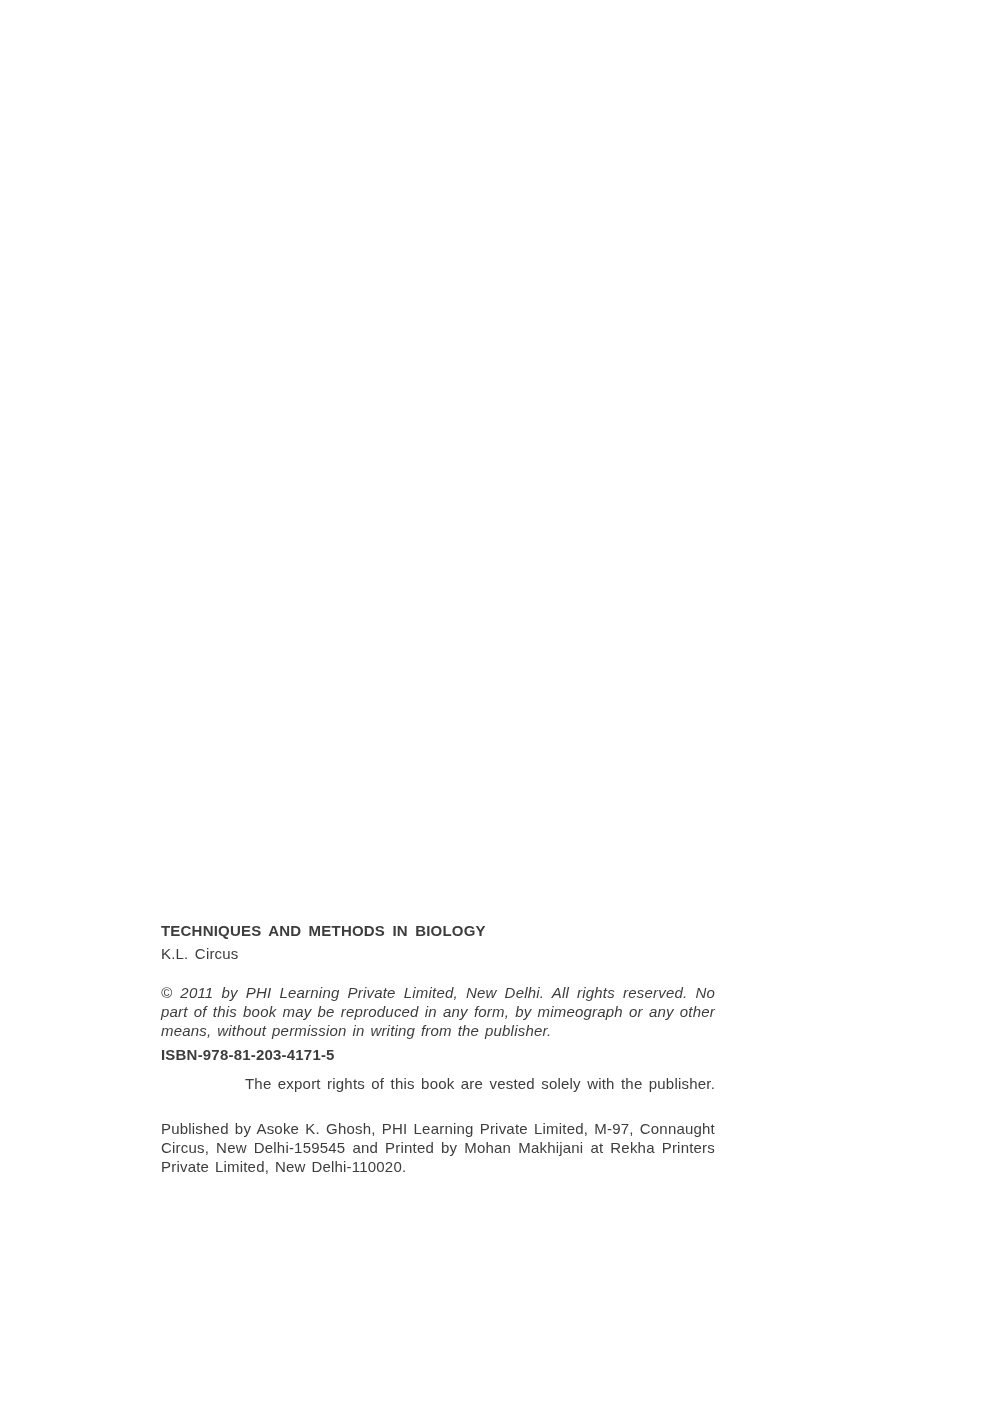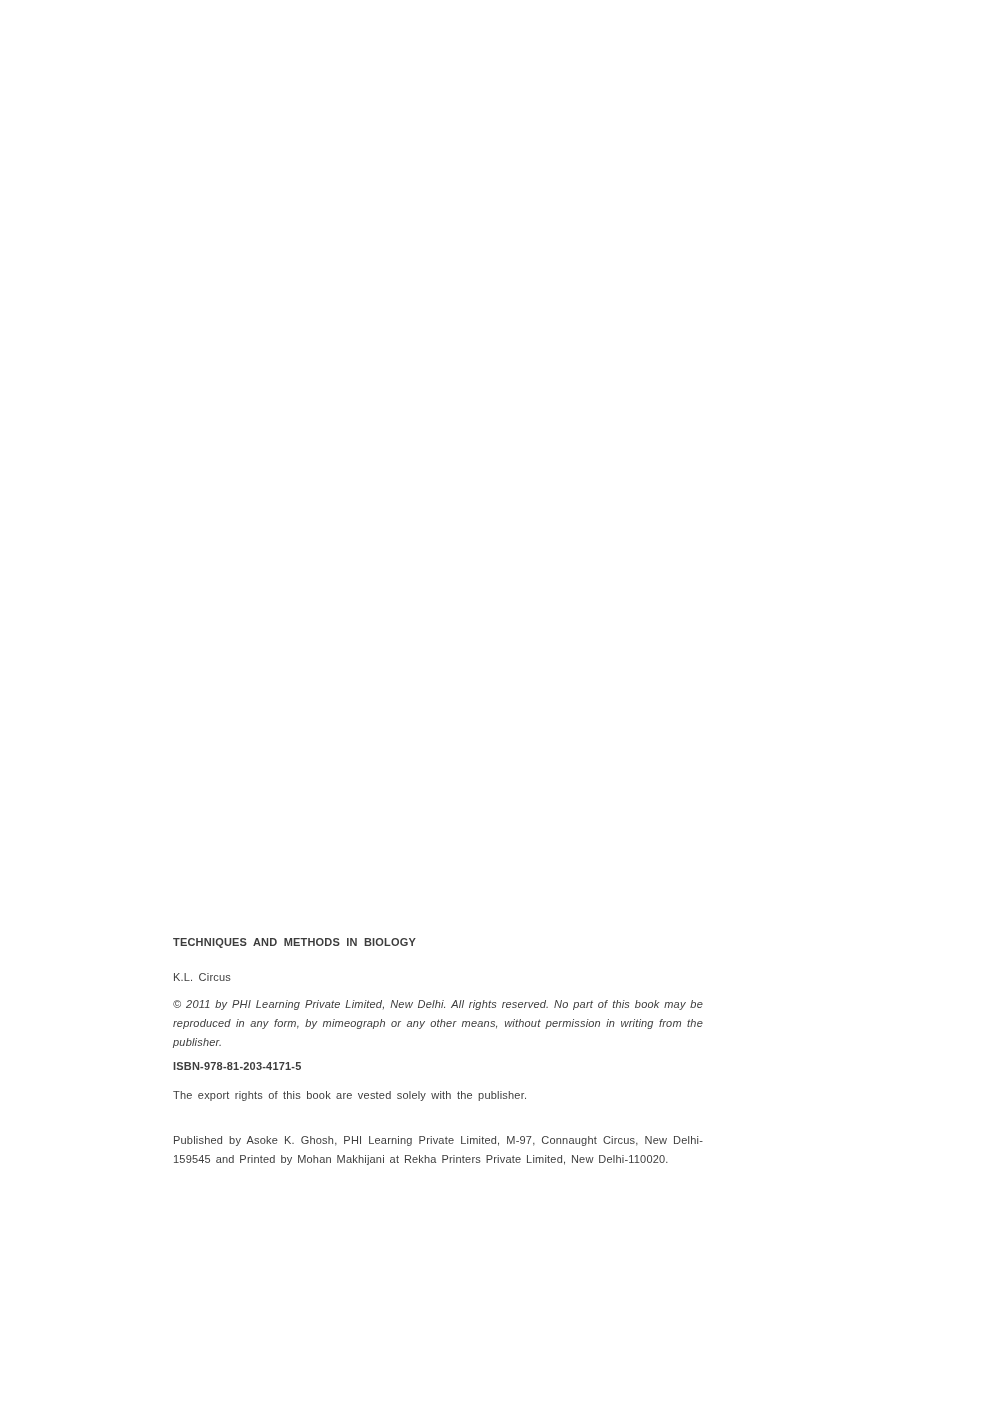--- a/index.html
+++ b/index.html
@@ -16,22 +16,22 @@
     font-family: "Liberation Sans", "DejaVu Sans", sans-serif;
     color: #3d3d3d;
   }
   .colophon {
     position: absolute;
     left: 157px;
     top: 0;
     width: 562px;
   }
   .colophon p {
-    margin: 16px;
-    font-size: 11px;
+    margin: 4px;
+    font-size: 15px;
     line-height: 19px;
     letter-spacing: 0.2px;
   }
   .block { position: absolute; left: 0; width: 562px; }
   .title-block   { top: 917px; }
   .copyright-blk { top: 979px; font-style: italic; }
   .isbn-blk      { top: 1041px; }
   .export-blk    { top: 1070px; }
   .imprint-blk   { top: 1115px; }
 
@@ -45,20 +45,21 @@
   }
   .justified {
     text-align: justify;
     word-spacing: 1.5px;
   }
   .isbn {
     font-weight: bold;
   }
   .plain {
     word-spacing: 2px;
+    text-align: right;
   }
 </style>
 </head>
 <body>
 
 <div class="page">
   <div class="colophon">
 
     <div class="block title-block">
       <p class="book-title">TECHNIQUES AND METHODS IN BIOLOGY</p>

